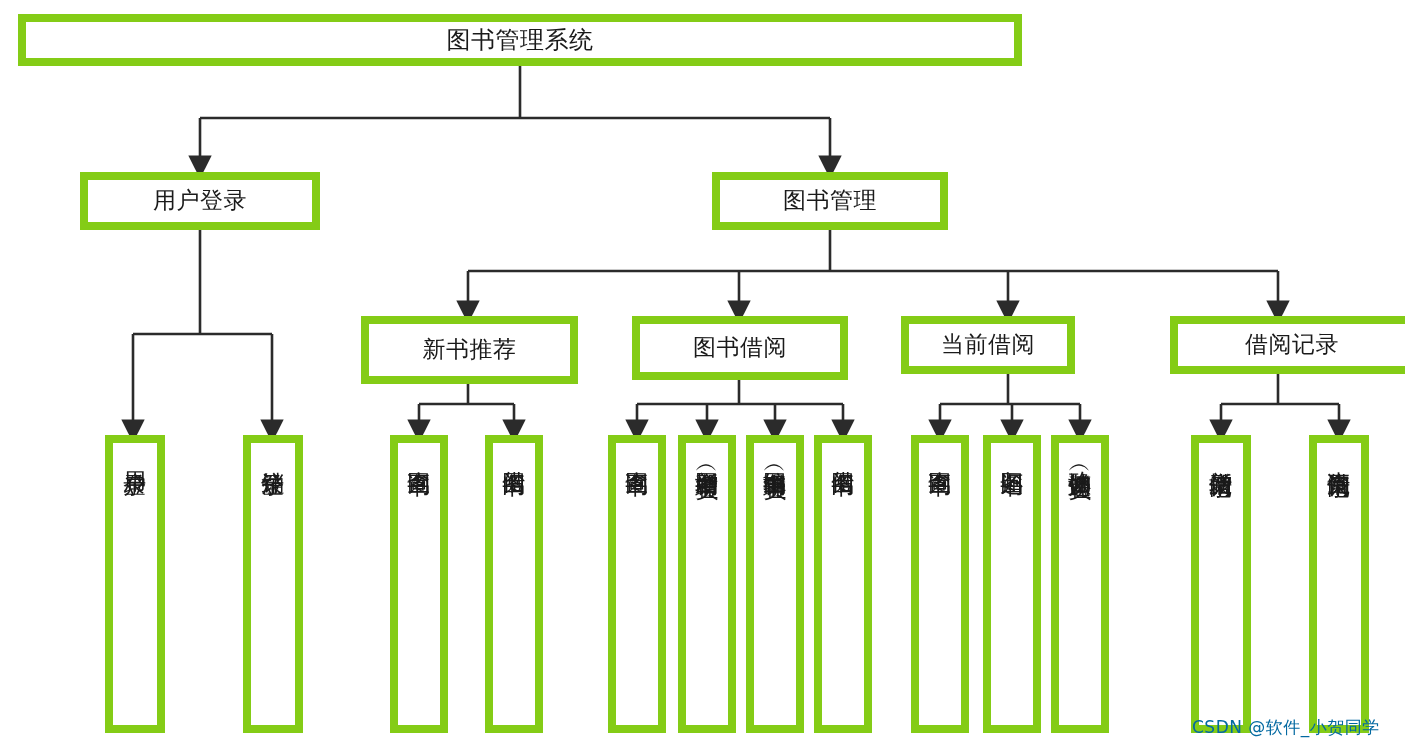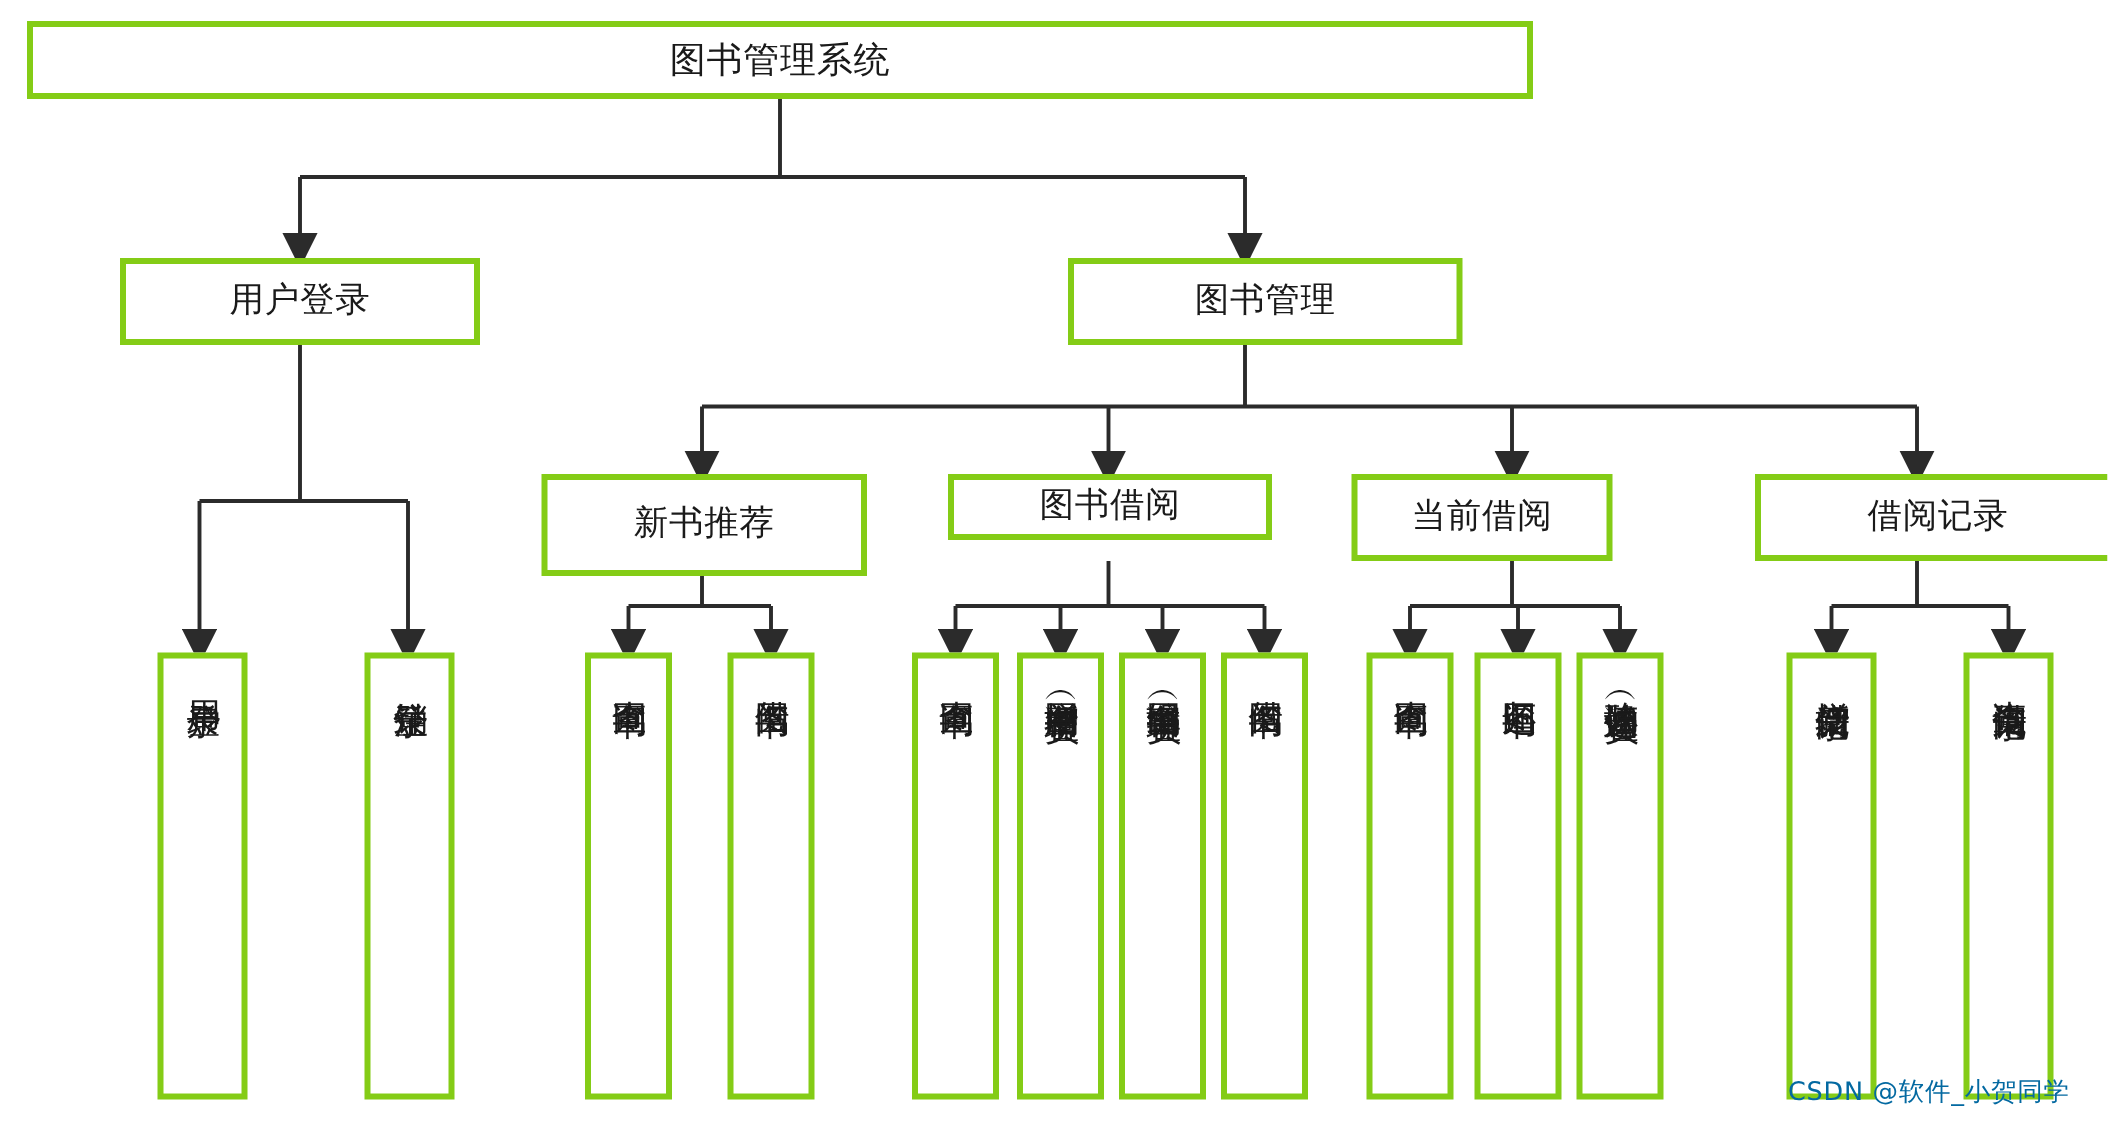--- a/index.html
+++ b/index.html
@@ -22,21 +22,21 @@
     position: absolute;
     left: 0;
     top: 0;
     width: 1405px;
     height: 747px;
     pointer-events: none;
   }
   .node {
     position: absolute;
     box-sizing: border-box;
-    border: 4px solid #84cc16;
+    border: 8px solid #84cc16;
     background: #ffffff;
     display: flex;
     align-items: center;
     justify-content: center;
     color: #1a1a1a;
   }
   .node-h .label {
     font-size: 23px;
     line-height: 1.1;
     letter-spacing: 0.5px;
@@ -123,28 +123,28 @@
     </g>
   </svg>
 
   <div class="node node-h" id="root-node" style="left: 18px; top: 14px; width: 1004px; height: 52px;">
     <span class="label">图书管理系统</span>
   </div>
 
   <div class="node node-h" style="left: 80px; top: 172px; width: 240px; height: 58px;">
     <span class="label">用户登录</span>
   </div>
-  <div class="node node-h" style="left: 712px; top: 172px; width: 263px; height: 58px;">
+  <div class="node node-h" style="left: 712px; top: 172px; width: 236px; height: 58px;">
     <span class="label">图书管理</span>
   </div>
 
   <div class="node node-h" style="left: 361px; top: 316px; width: 217px; height: 68px;">
     <span class="label">新书推荐</span>
   </div>
-  <div class="node node-h" style="left: 632px; top: 316px; width: 216px; height: 44px;">
+  <div class="node node-h" style="left: 632px; top: 316px; width: 216px; height: 64px;">
     <span class="label">图书借阅</span>
   </div>
   <div class="node node-h" style="left: 901px; top: 316px; width: 174px; height: 58px;">
     <span class="label">当前借阅</span>
   </div>
   <div class="node node-h" style="left: 1170px; top: 316px; width: 244px; height: 58px;">
     <span class="label">借阅记录</span>
   </div>
 
   <div class="node node-v" style="left: 105px; top: 435px; width: 60px; height: 298px;">

